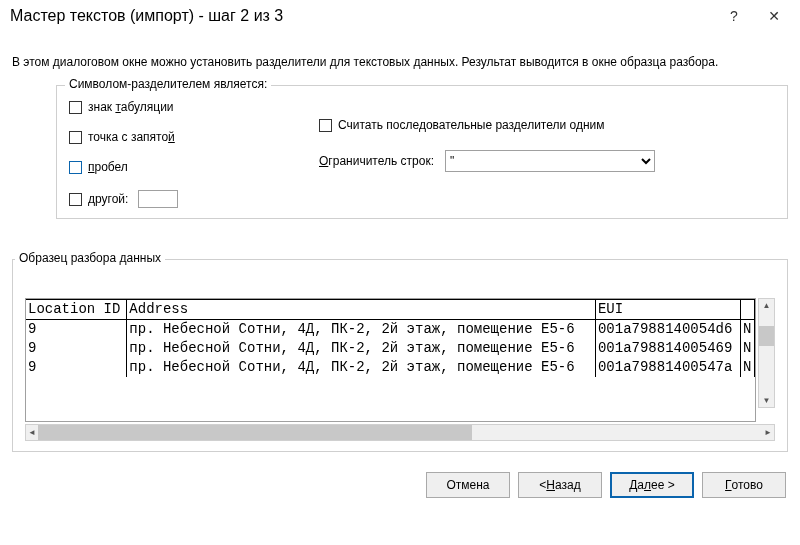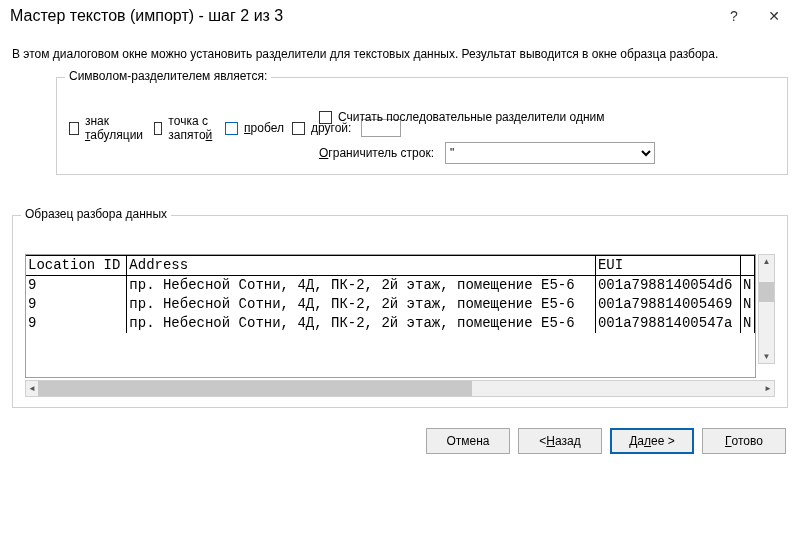--- a/index.html
+++ b/index.html
@@ -27,21 +27,21 @@
     display: flex;
     align-items: center;
     justify-content: center;
     font-size: 14px;
     color: #333;
   }
   .content {
     padding: 8px 12px 10px 12px;
   }
   .desc {
-    margin: 6px 0 14px 0;
+    margin: 14px 0 14px 0;
     line-height: 1.45;
   }
   .groupbox {
     position: relative;
     border: 1px solid #cfcfcf;
     padding: 14px 12px 10px 12px;
     margin-bottom: 10px;
     margin-left: 44px;
   }
   .groupbox .legend {
@@ -50,22 +50,22 @@
     left: 8px;
     background: #fff;
     padding: 0 4px;
   }
   .delim-row {
     display: flex;
     gap: 0;
   }
   .delim-col {
     display: flex;
-    flex-direction: row;
-    gap: 8px;
+    flex-direction: column;
+    gap: 16px;
     width: 250px;
   }
   .delim-right {
     flex: 1;
     display: flex;
     flex-direction: column;
     gap: 18px;
     padding-top: 18px;
   }
   .chk {
@@ -114,21 +114,21 @@
   }
   .preview-group {
     position: relative;
     border: 1px solid #cfcfcf;
     padding: 18px 12px 10px 12px;
     margin-top: 40px;
   }
   .preview-group .legend {
     position: absolute;
     top: -9px;
-    left: 8px;
+    left: 2px;
     background: #fff;
     padding: 0 4px;
   }
   .preview-wrap {
     display: flex;
     gap: 2px;
     margin-top: 20px;
   }
   .preview {
     flex: 1;

